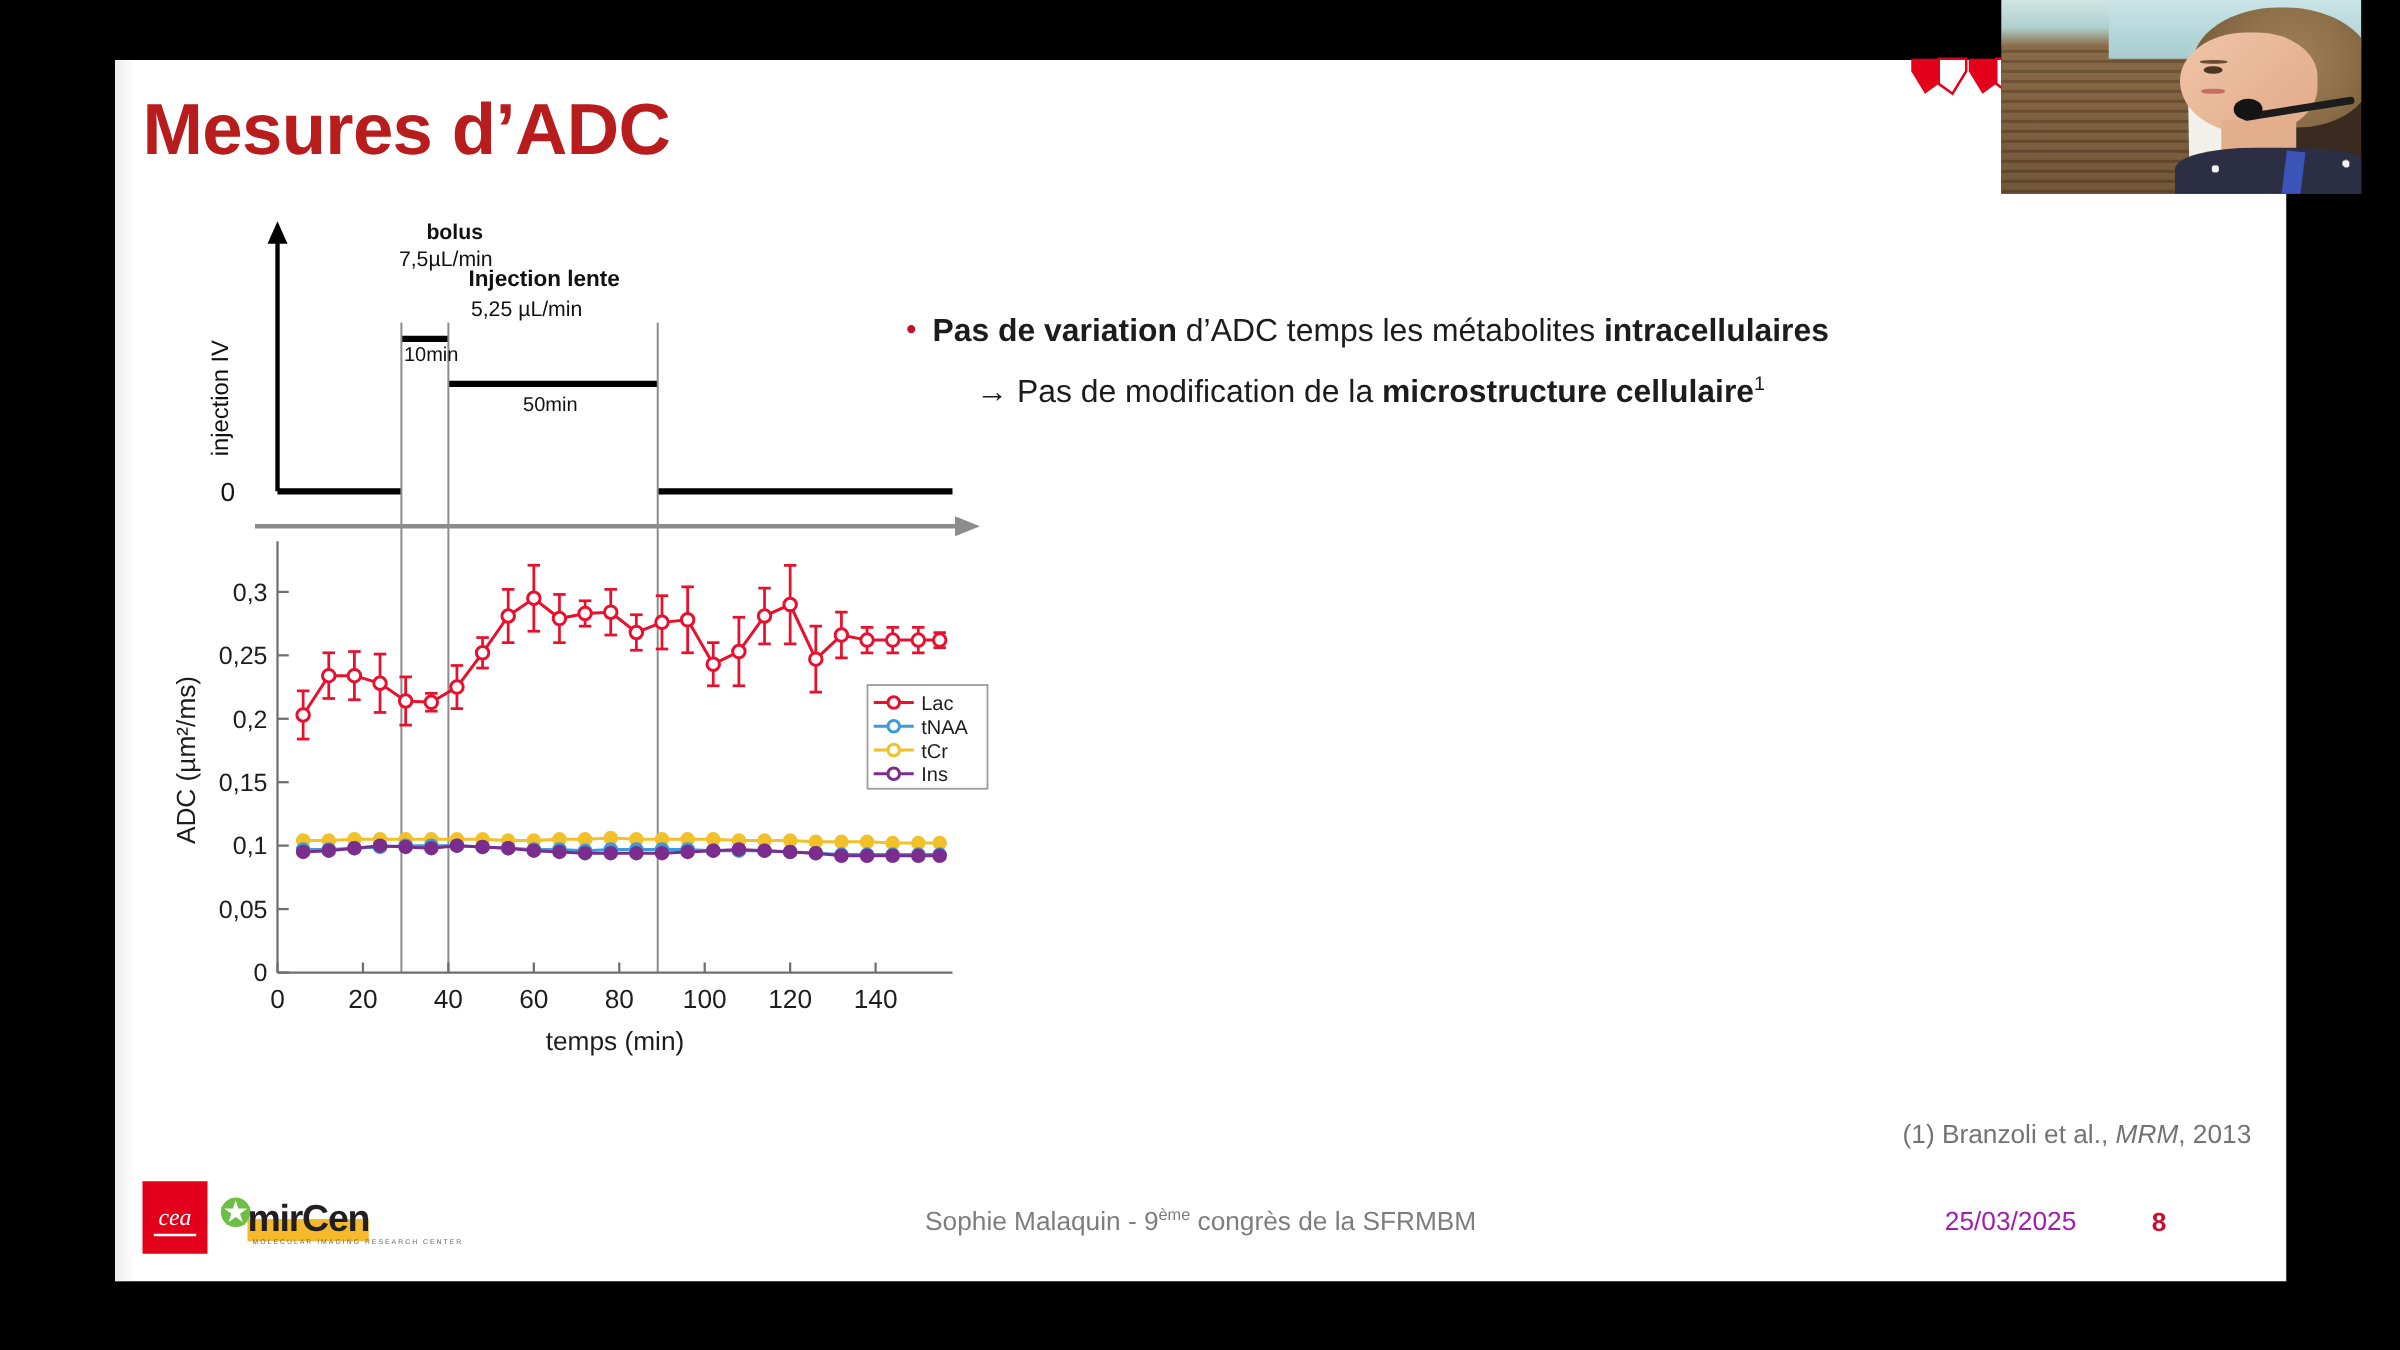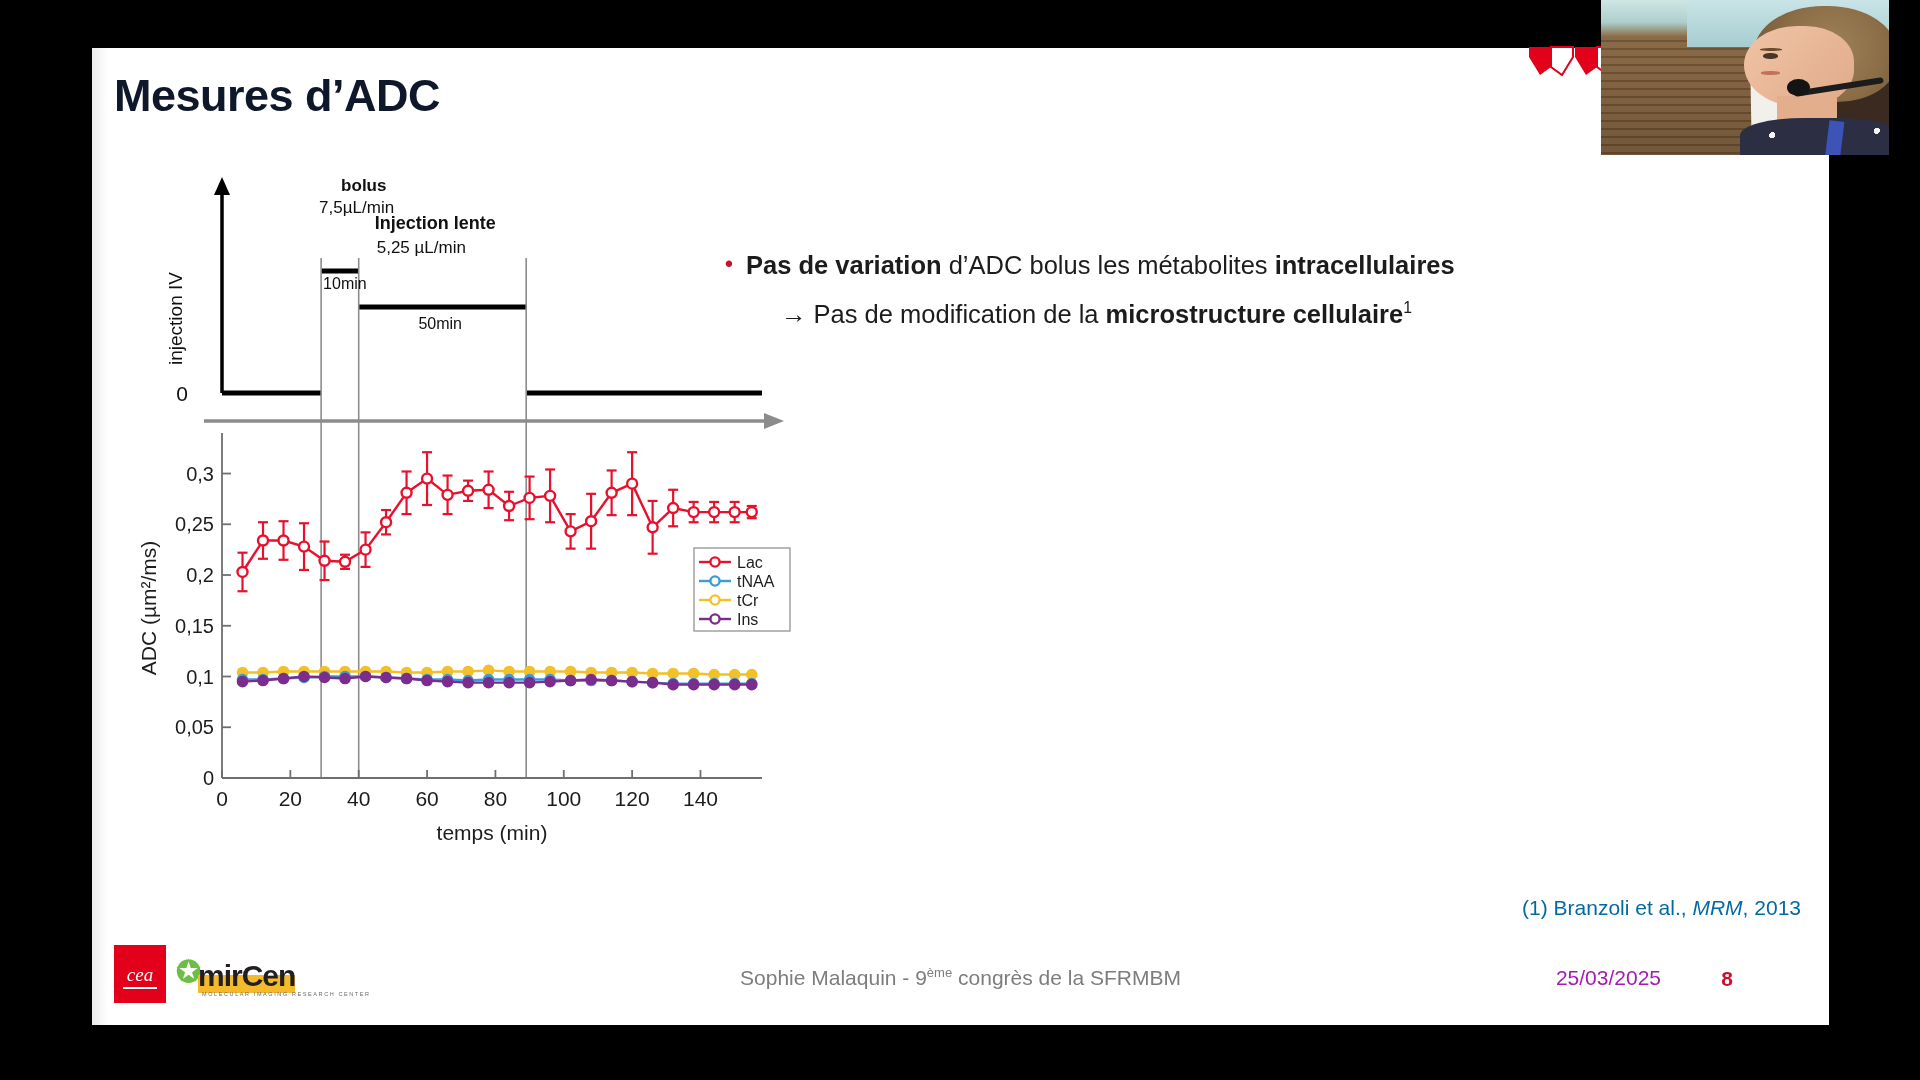--- a/index.html
+++ b/index.html
@@ -21,23 +21,23 @@
   }
   .slide-shade {
     position:absolute; left:0; top:0; width:16px; height:100%;
     background: linear-gradient(to right, #ececed, #ffffff);
   }
 
   
   .slide-title {
     position: absolute;
     left: 22px; top: 22px;
-    font-size: 45px;
+    font-size: 58px;
     font-weight: bold;
-    color: #0f172a;
+    color: #b91c1c;
     letter-spacing: -0.5px;
     white-space: nowrap;
   }
 
   
   .figure {
     position: absolute;
     left: 10px; top: 105px;
     width: 700px; height: 700px;
   }
@@ -62,21 +62,21 @@
   .sub-line {
     margin-left: 69px; margin-top: 9px;
     font-size: 25.5px; line-height: 34px; white-space: nowrap;
   }
   sup { font-size: 0.62em; vertical-align: super; }
 
   
   .reference {
     position: absolute;
     right: 28px; bottom: 105px;
-    font-size: 21px; color: #0369a1; white-space: nowrap;
+    font-size: 21px; color: #737373; white-space: nowrap;
   }
   .reference i { font-style: italic; }
 
   
   .footer-logos {
     position: absolute; left: 22px; bottom: 22px;
     display: flex; align-items: flex-end; height: 58px;
   }
   .cea-logo {
     width: 52px; height: 58px; background: #e2001a;
@@ -482,21 +482,21 @@
             <line x1="597" y1="466" x2="629" y2="466" stroke="#7b2d8e" stroke-width="2.4"></line>
             <circle cx="613" cy="466" r="4.6" fill="#ffffff" stroke="#7b2d8e" stroke-width="2.4"></circle>
             <text x="635" y="472" font-family="&quot;Liberation Sans&quot;, sans-serif" font-size="16" fill="#1d1d1d">Ins</text>
           </g>
         </svg>
     </div>
 
     <div class="bullets">
       <div class="bullet-row">
         <div class="bullet-dot">•</div>
-        <div class="bullet-main"><span class="b">Pas de variation</span><span> d’ADC bolus les métabolites </span><span class="b">intracellulaires</span></div>
+        <div class="bullet-main"><span class="b">Pas de variation</span><span> d’ADC temps les métabolites </span><span class="b">intracellulaires</span></div>
       </div>
       <div class="sub-line"><span>→ Pas de modification de la </span><span class="b">microstructure cellulaire</span><sup>1</sup></div>
     </div>
 
     <div class="reference"><span>(1) Branzoli et al., </span><i>MRM</i><span>, 2013</span></div>
 
     <div class="footer-logos">
       <div class="cea-logo">
         <div class="cea-txt">cea</div>
         <div class="cea-rule"></div>

